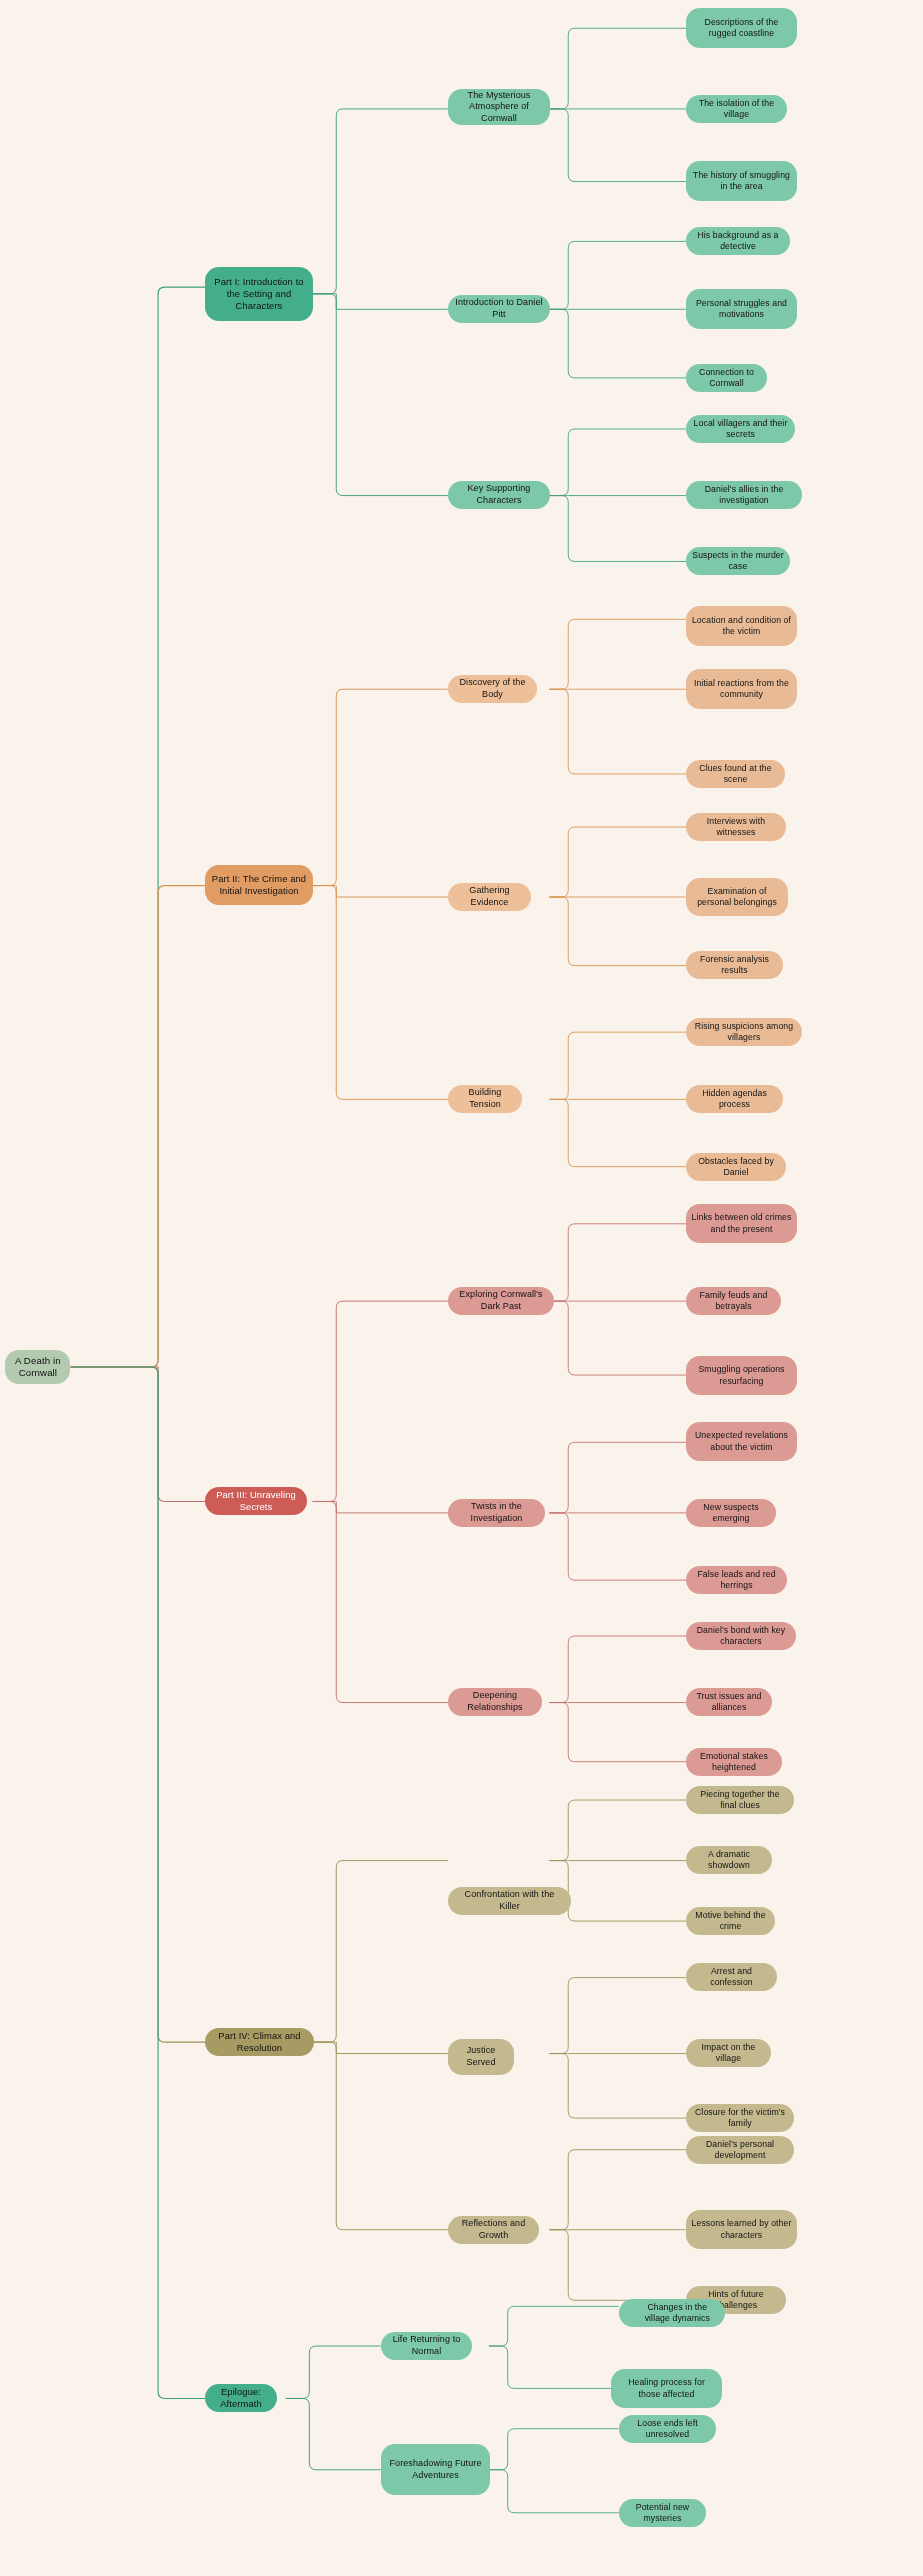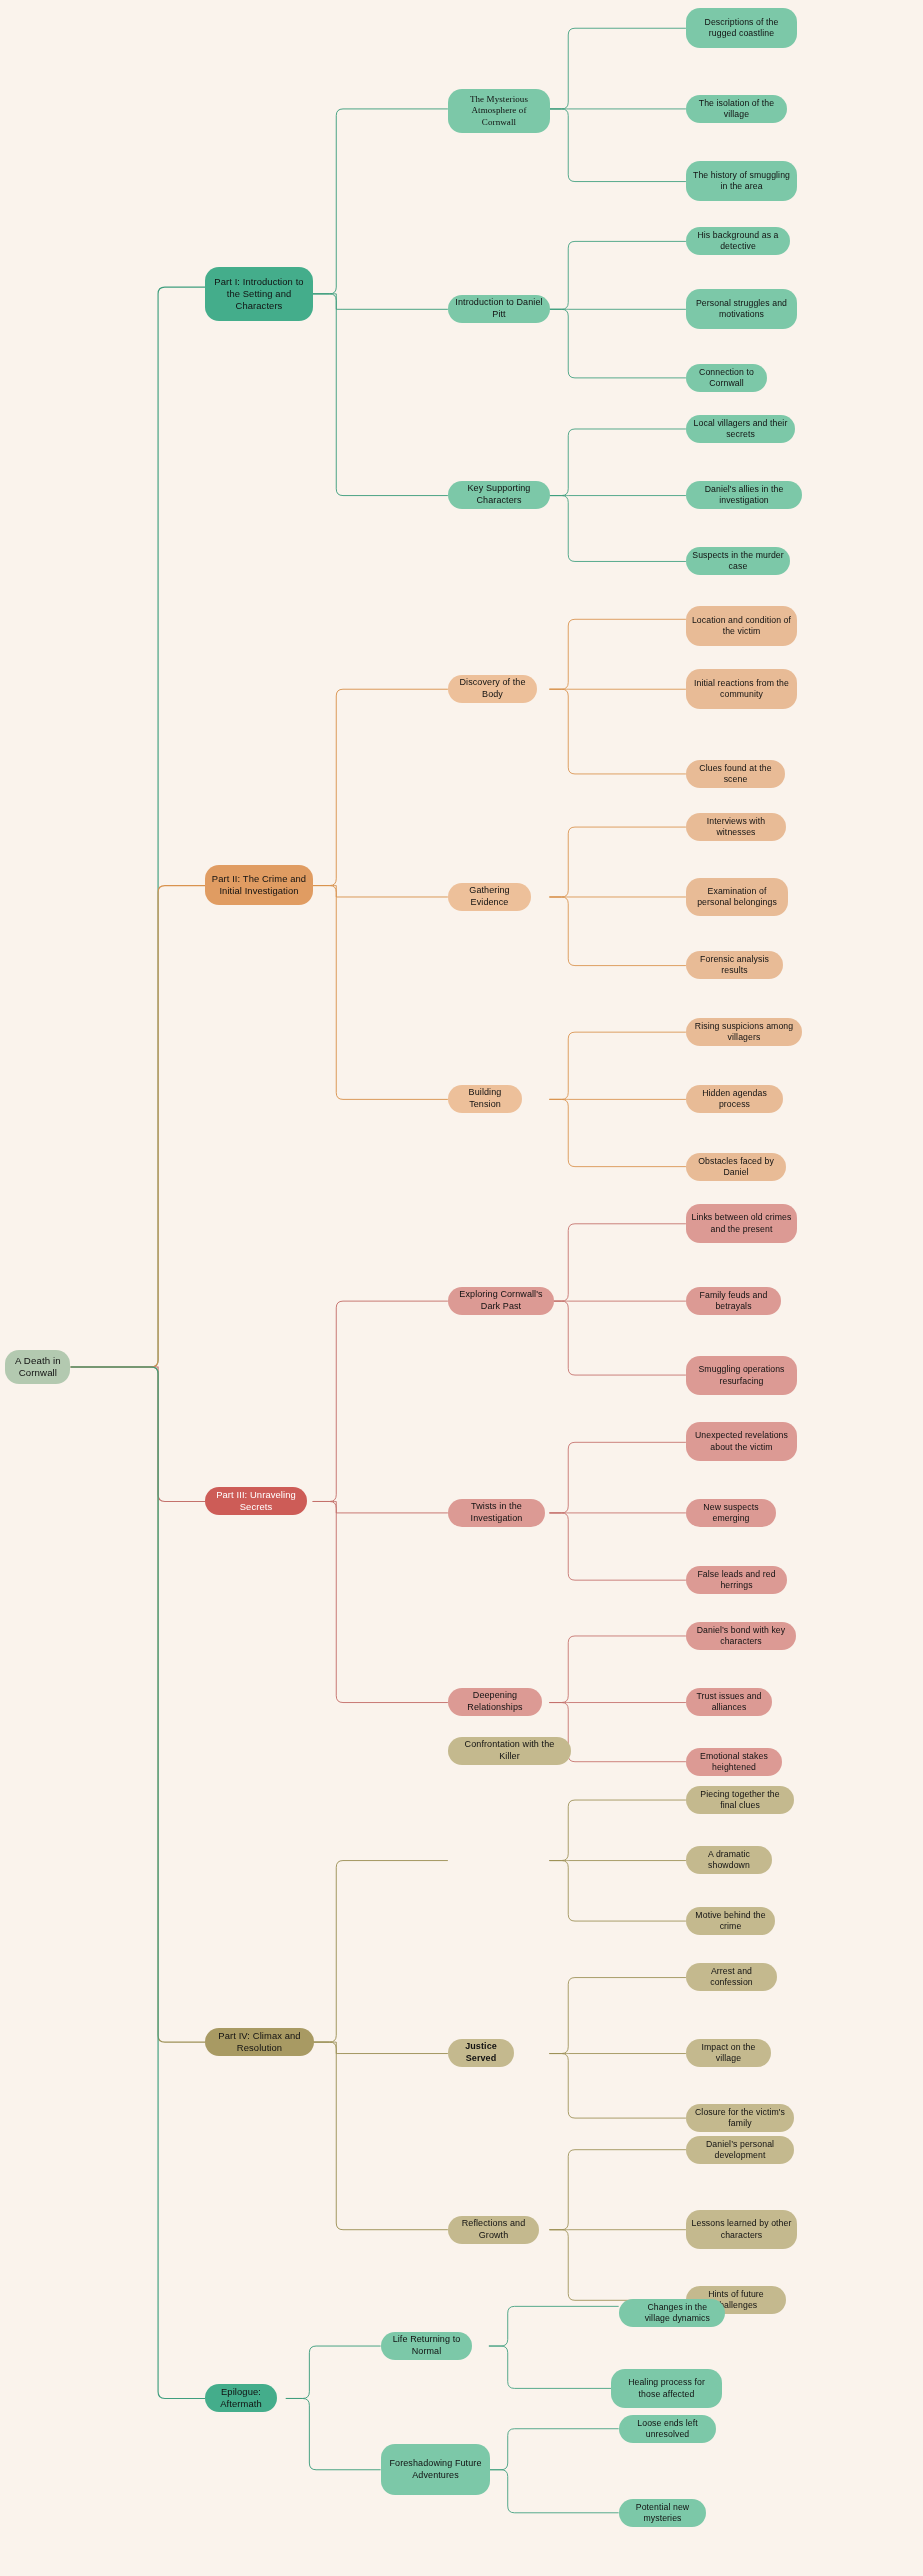--- a/index.html
+++ b/index.html
@@ -152,21 +152,21 @@
   </svg>
 
   <div class="node lvl-root c-root" style="left:5.4px; top:1350px; width:65px; height:34px;">
     <span>A Death in Cornwall</span>
   </div>
 
   <div class="node lvl-1 c-g-main" style="left:205px; top:267px; width:108px; height:54px;">
     <span>Part I: Introduction to the Setting and Characters</span>
   </div>
 
-  <div class="node lvl-2 c-g-sub" style="left:448px; top:89px; width:102px; height:44px;font-family:Liberation Serif, serif;">
+  <div class="node lvl-2 c-g-sub" style="left:448px; top:89px; width:102px; height:36px;">
     <span>The Mysterious Atmosphere of Cornwall</span>
   </div>
   <div class="node lvl-3 c-g-leaf" style="left:686px; top:8px; width:111px; height:40px;">
     <span>Descriptions of the rugged coastline</span>
   </div>
   <div class="node lvl-3 c-g-leaf" style="left:686px; top:95px; width:101px; height:28px;">
     <span>The isolation of the village</span>
   </div>
   <div class="node lvl-3 c-g-leaf" style="left:686px; top:161px; width:111px; height:40px;">
     <span>The history of smuggling in the area</span>
@@ -281,34 +281,34 @@
     <span>Trust issues and alliances</span>
   </div>
   <div class="node lvl-3 c-r-leaf" style="left:686px; top:1748px; width:96px; height:28px;">
     <span>Emotional stakes heightened</span>
   </div>
 
   <div class="node lvl-1 c-k-main" style="left:205px; top:2028px; width:109px; height:28px;">
     <span>Part IV: Climax and Resolution</span>
   </div>
 
-  <div class="node lvl-2 c-k-sub" style="left:448px; top:1737px; width:123px; height:28px;">
+  <div class="node lvl-2 c-k-sub" style="left:448px; top:1887px; width:123px; height:28px;">
     <span>Confrontation with the Killer</span>
   </div>
   <div class="node lvl-3 c-k-leaf" style="left:686px; top:1786px; width:108px; height:28px;">
     <span>Piecing together the final clues</span>
   </div>
   <div class="node lvl-3 c-k-leaf" style="left:686px; top:1846px; width:86px; height:28px;">
     <span>A dramatic showdown</span>
   </div>
   <div class="node lvl-3 c-k-leaf" style="left:686px; top:1907px; width:89px; height:28px;">
     <span>Motive behind the crime</span>
   </div>
 
-  <div class="node lvl-2 c-k-sub" style="left:448px; top:2039px; width:66px; height:28px;font-weight:bold;">
+  <div class="node lvl-2 c-k-sub" style="left:448px; top:2039px; width:66px; height:36px;">
     <span>Justice Served</span>
   </div>
   <div class="node lvl-3 c-k-leaf" style="left:686px; top:1963px; width:91px; height:28px;">
     <span>Arrest and confession</span>
   </div>
   <div class="node lvl-3 c-k-leaf" style="left:686px; top:2039px; width:85px; height:28px;">
     <span>Impact on the village</span>
   </div>
   <div class="node lvl-3 c-k-leaf" style="left:686px; top:2104px; width:108px; height:28px;">
     <span>Closure for the victim's family</span>

